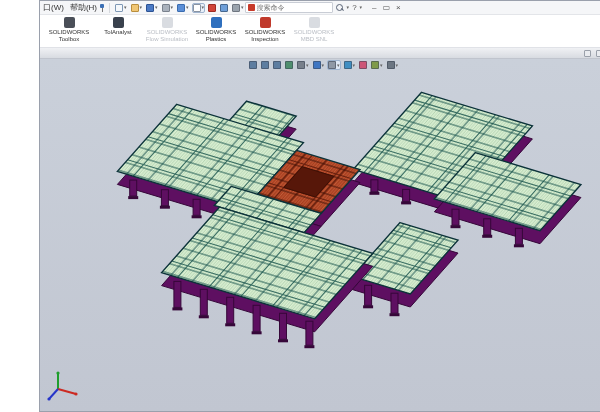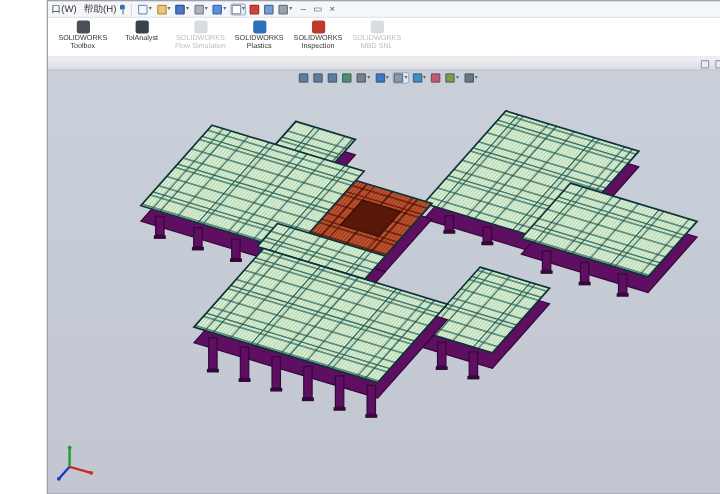--- a/index.html
+++ b/index.html
@@ -103,20 +103,30 @@
           <span class="tbico" style="background: rgb(208, 68, 56); border-color: rgb(156, 44, 36);"></span>
         </span>
         <span class="qat-item">
           <span class="tbico" style="background: rgb(111, 159, 216); border-color: rgb(71, 104, 143);"></span>
         </span>
         <span class="qat-item">
           <span class="tbico" style="background: rgb(154, 163, 173); border-color: rgb(111, 118, 128);"></span>
           <span class="caret">▾</span>
         </span>
       </div>
+    <div class="search-wrap">
+      <div class="search-box">
+        <span class="sw-logo"></span>
+        <input type="text" placeholder="搜索命令" style="">
+      </div>
+      <span class="mag"></span>
+      <span class="caret">▾</span>
+      <span class="help-btn">?</span>
+      <span class="caret">▾</span>
+    </div>
     <div class="win-controls" id="win-controls">
         <span class="win-btn">–</span>
         <span class="win-btn">▭</span>
         <span class="win-btn">×</span>
       </div>
   </div>
 
   <div class="addins" id="addins">
       <div class="addin">
         <span class="addin-ico" style="background: rgb(74, 79, 88);"></span>

